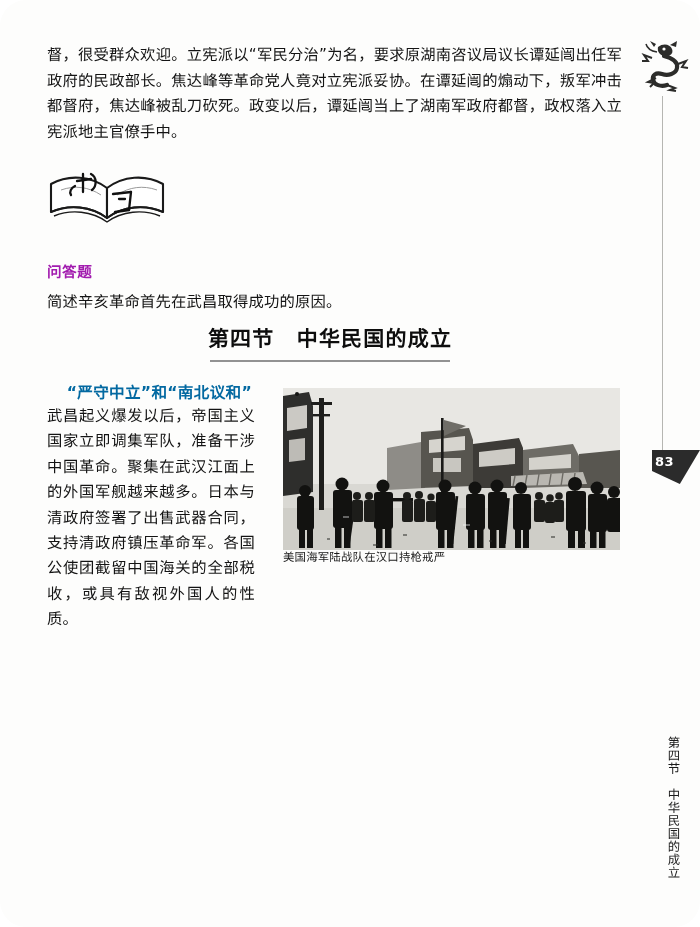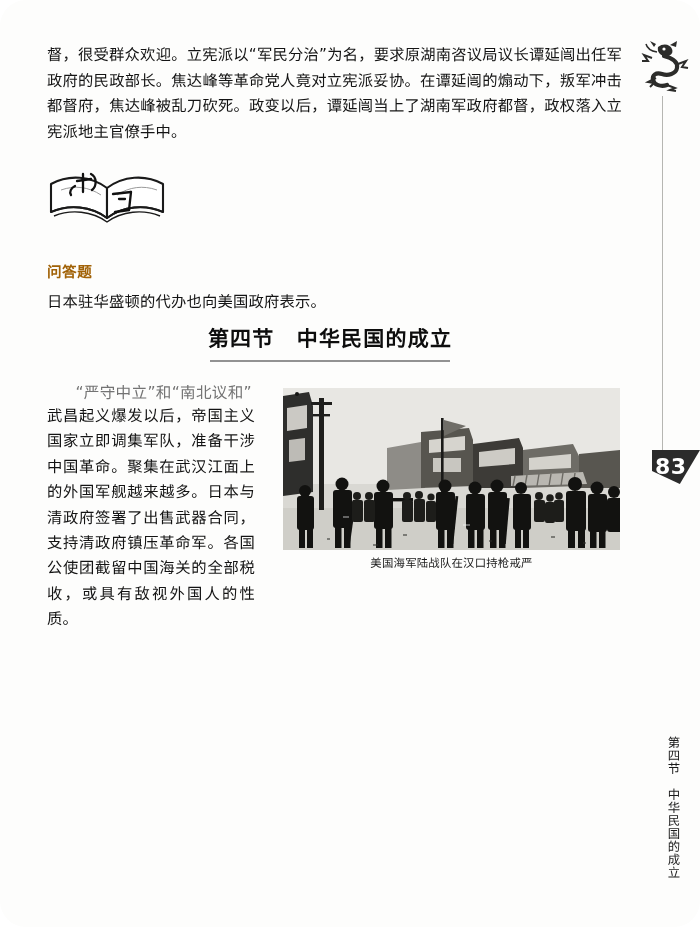--- a/index.html
+++ b/index.html
@@ -58,21 +58,21 @@
     display: block;
     width: 124px;
     height: 58px;
   }
   #exercise-heading {
     margin-top: 36px;
     font-size: 14.6px;
     font-weight: 700;
     line-height: 20px;
     letter-spacing: 0.5px;
-    color: #a16207;
+    color: #a21caf;
   }
   #exercise-question {
     margin-top: 8px;
     font-size: 15.3px;
     line-height: 24px;
     letter-spacing: 0.2px;
     color: #141414;
   }
 
   
@@ -98,24 +98,24 @@
     opacity: .55;
   }
 
   
   #subsection-heading {
     position: absolute;
     left: 47px;
     top: 380px;
     width: 205px;
     font-size: 15.6px;
-    font-weight: 400;
+    font-weight: 700;
     line-height: 26px;
     letter-spacing: 0.3px;
-    color: #737373;
+    color: #0369a1;
     text-align: right;
   }
 
   #intro-paragraph {
     left: 47px;
     top: 404px;
     width: 208px;
     line-height: 25.4px;
   }
   #intro-paragraph p { text-indent: 0; }
@@ -129,22 +129,20 @@
   }
   #photo-frame {
     position: relative;
     width: 337px;
     height: 162px;
     overflow: hidden;
     background: #cfcfcc;
   }
   #photo-frame svg { display: block; }
   #photo-caption {
-    margin-top: 6px;
-    text-align: center;
     font-size: 11.4px;
     line-height: 15px;
     letter-spacing: 0.2px;
     color: #1b1b1b;
   }
 
   
   #body-paragraph-1 {
     left: 47px;
     top: 607px;
@@ -182,21 +180,21 @@
   #page-number-flag .flag-shape {
     position: absolute;
     inset: 0;
     background: #2b2b2b;
     clip-path: polygon(0 0, 100% 0, 58% 100%, 0 62%);
   }
   #page-number {
     position: absolute;
     left: 3px;
     top: 4px;
-    font-size: 22px;
+    font-size: 13px;
     font-weight: 700;
     color: #ffffff;
     letter-spacing: 0.5px;
   }
 
   #running-head {
     position: absolute;
     left: 660px;
     top: 736px;
     width: 20px;
@@ -242,21 +240,21 @@
         <g stroke="#111" stroke-width="2.3" fill="none" stroke-linecap="round">
           <path d="M66 26 L84 24"></path>
           <path d="M84 24 L82 42"></path>
           <path d="M82 42 L68 44"></path>
           <path d="M72 31 L78 31"></path>
         </g>
       </svg>
     </span>
 
     <div id="exercise-heading">问答题</div>
-    <div id="exercise-question">日本驻华盛顿的代办也向美国政府表示。</div>
+    <div id="exercise-question">简述辛亥革命首先在武昌取得成功的原因。</div>
   </div>
 
   <div id="section-header">
     <div id="section-title">第四节　中华民国的成立</div>
     <div id="section-rule"></div>
   </div>
 
   <div id="subsection-heading">“严守中立”和“南北议和”</div>
 
   <div class="para" id="intro-paragraph">

